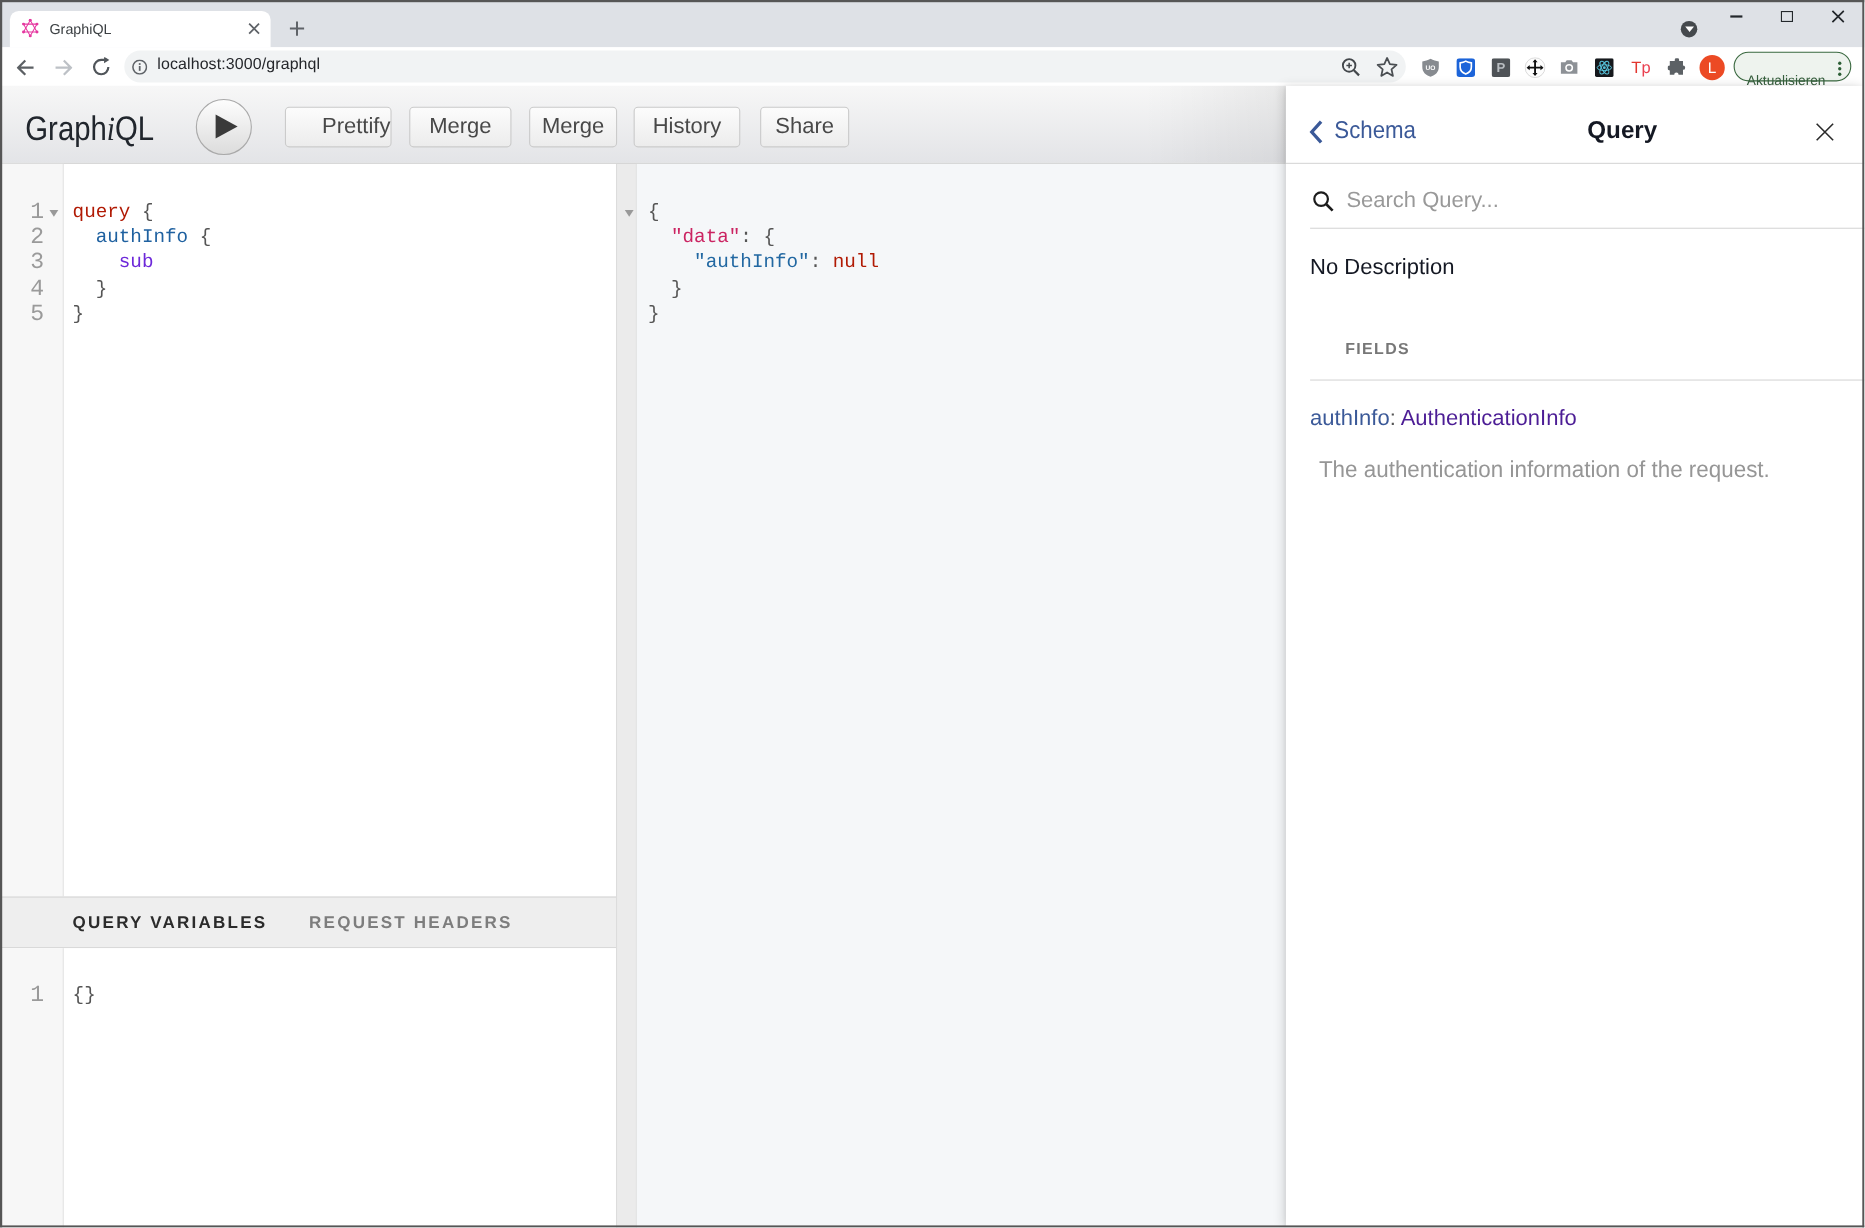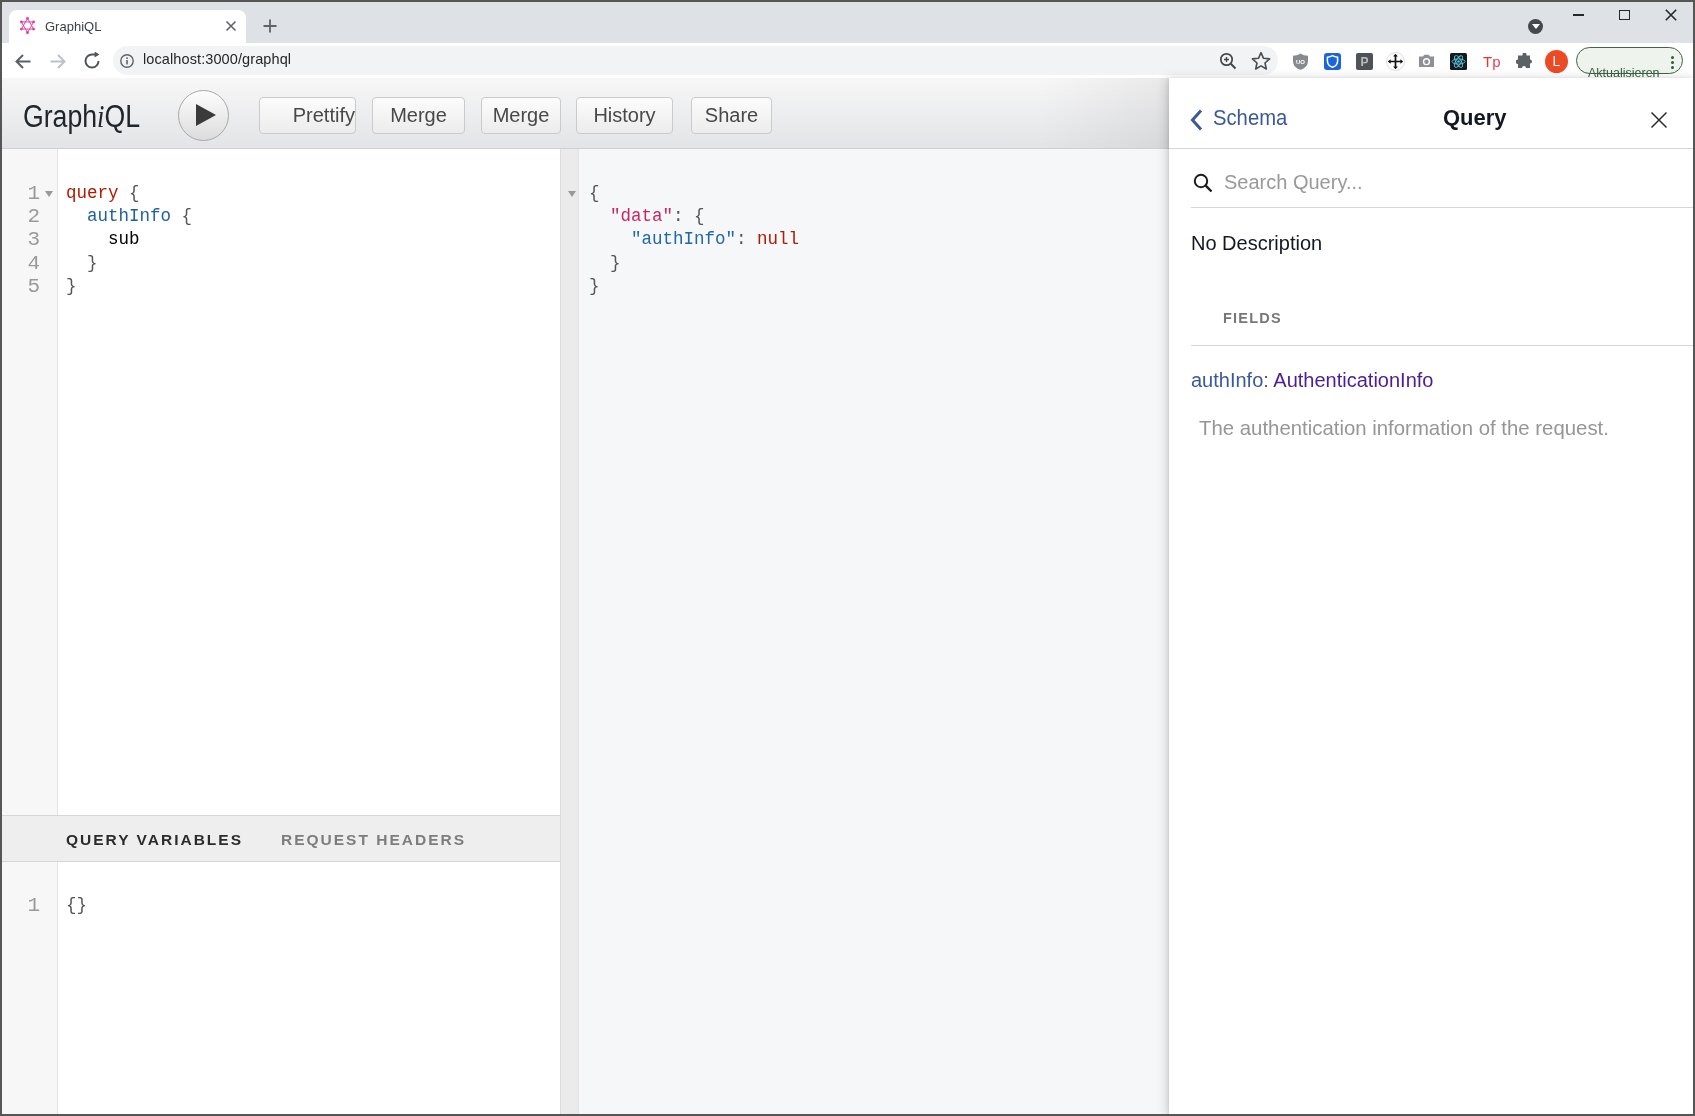--- a/index.html
+++ b/index.html
@@ -151,21 +151,21 @@
 
 <div class="abs" style="left:0;top:149px;width:560px;height:666px;background:#fff;"></div>
 <div class="abs" style="left:0;top:149px;width:58px;height:666px;background:#f7f7f7;border-right:1px solid #e4e4e4;"></div>
 
 <div class="abs mono" style="left:0;top:181.8px;width:40px;font-size:21px;line-height:23.25px;color:#9a9a9a;text-align:right;">1<br>2<br>3<br>4<br>5</div>
 
 <div class="abs" style="left:45px;top:190.5px;width:0;height:0;border-left:4.5px solid transparent;border-right:4.5px solid transparent;border-top:6px solid #999;"></div>
 
 <pre class="abs mono" style="left:66px;top:181.8px;font-size:17.5px;line-height:23.25px;"><span style="color:#b11a04">query</span> <span style="color:#555">{</span>
   <span style="color:#1f61a0">authInfo</span> <span style="color:#555">{</span>
-    <span style="color:#000000">sub</span>
+    <span style="color:#6d28d9">sub</span>
   <span style="color:#555">}</span>
 <span style="color:#555">}</span></pre>
 
 <div class="abs" style="left:560px;top:149px;width:19px;height:967px;background:#ebebeb;border-left:1px solid #dcdcdc;border-right:1px solid #e2e2e2;"></div>
 <div class="abs" style="left:568px;top:190.5px;width:0;height:0;border-left:4.5px solid transparent;border-right:4.5px solid transparent;border-top:6px solid #999;"></div>
 
 <div class="abs" style="left:579px;top:149px;width:590px;height:967px;background:#f5f7f9;"></div>
 <pre class="abs mono" style="left:589px;top:181.8px;font-size:17.5px;line-height:23.25px;color:#555;">{
   <span style="color:#cb2462">"data"</span>: {
     <span style="color:#2268a2">"authInfo"</span>: <span style="color:#b11a04">null</span>

